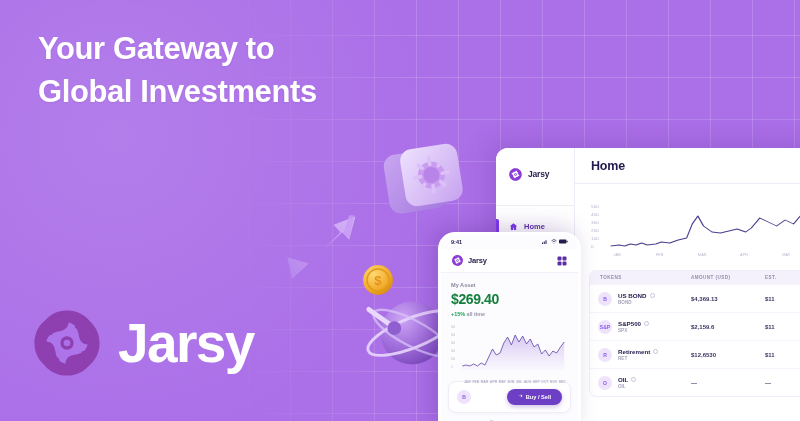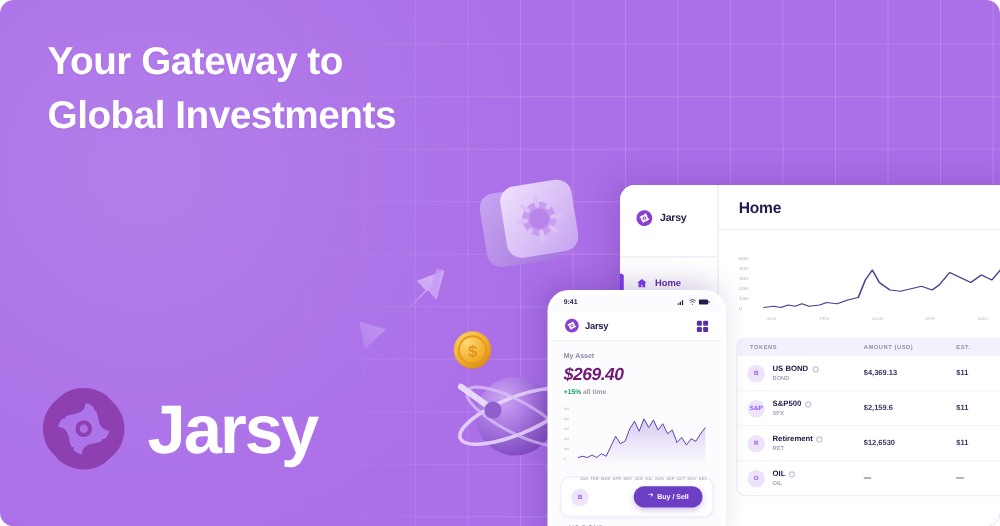--- a/index.html
+++ b/index.html
@@ -6,21 +6,20 @@
   html, body {
     width: 800px; height: 421px;
     overflow: hidden;
     font-family: "Liberation Sans", sans-serif;
   }
   #stage {
     position: relative;
     width: 800px; height: 421px;
     background: #ab6fe8;
     overflow: hidden;
-    border-radius: 11px;
   }
 
   
   #grid {
     position: absolute; inset: 0;
     background-image:
       linear-gradient(to right, rgba(255,255,255,0.16) 1px, transparent 1px),
       linear-gradient(to bottom, rgba(255,255,255,0.16) 1px, transparent 1px);
     background-size: 42px 42px;
     background-position: -4px -7px;
@@ -169,21 +168,21 @@
   #ph-status .right { display:flex; align-items:center; gap: 2.5px; }
   #ph-header {
     height: 24px; display:flex; align-items:center; justify-content:space-between;
     padding: 0 10px; background:#fff; border-bottom: 1px solid #f3f0fa;
   }
   #ph-brand { display:flex; align-items:center; gap:4px; }
   #ph-brand .bm { width: 13px; height: 13px; display:block; }
   #ph-brand .bt { font-size: 7.5px; font-weight: 800; color:#2b2150; letter-spacing:-0.2px; }
   #ph-body { padding: 9px 10px 0 10px; }
   .ph-lbl { font-size: 5.6px; color:#8b86a0; font-weight:600; }
-  .ph-val { font-size: 14px; font-weight: 800; color:#701a75; letter-spacing:-0.4px; margin-top: 3px; font-style: italic; }
+  .ph-val { font-size: 14px; font-weight: 800; color:#15803d; letter-spacing:-0.4px; margin-top: 3px; }
   .ph-chg { font-size: 5.4px; color:#18a558; font-weight:700; margin-top: 4px; }
   .ph-chg .muted-t { color:#9a95ad; font-weight:600; }
   #ph-chart { margin-top: 6px; height: 52px; position: relative; }
   #ph-xlabels {
     display:flex; justify-content:space-between;
     font-size: 3.2px; color:#b4aec4; font-weight:700; letter-spacing: .1px;
     padding: 1px 2px 0 13px;
   }
   #ph-card {
     margin: 6px 7px 0 7px; background:#fff;

